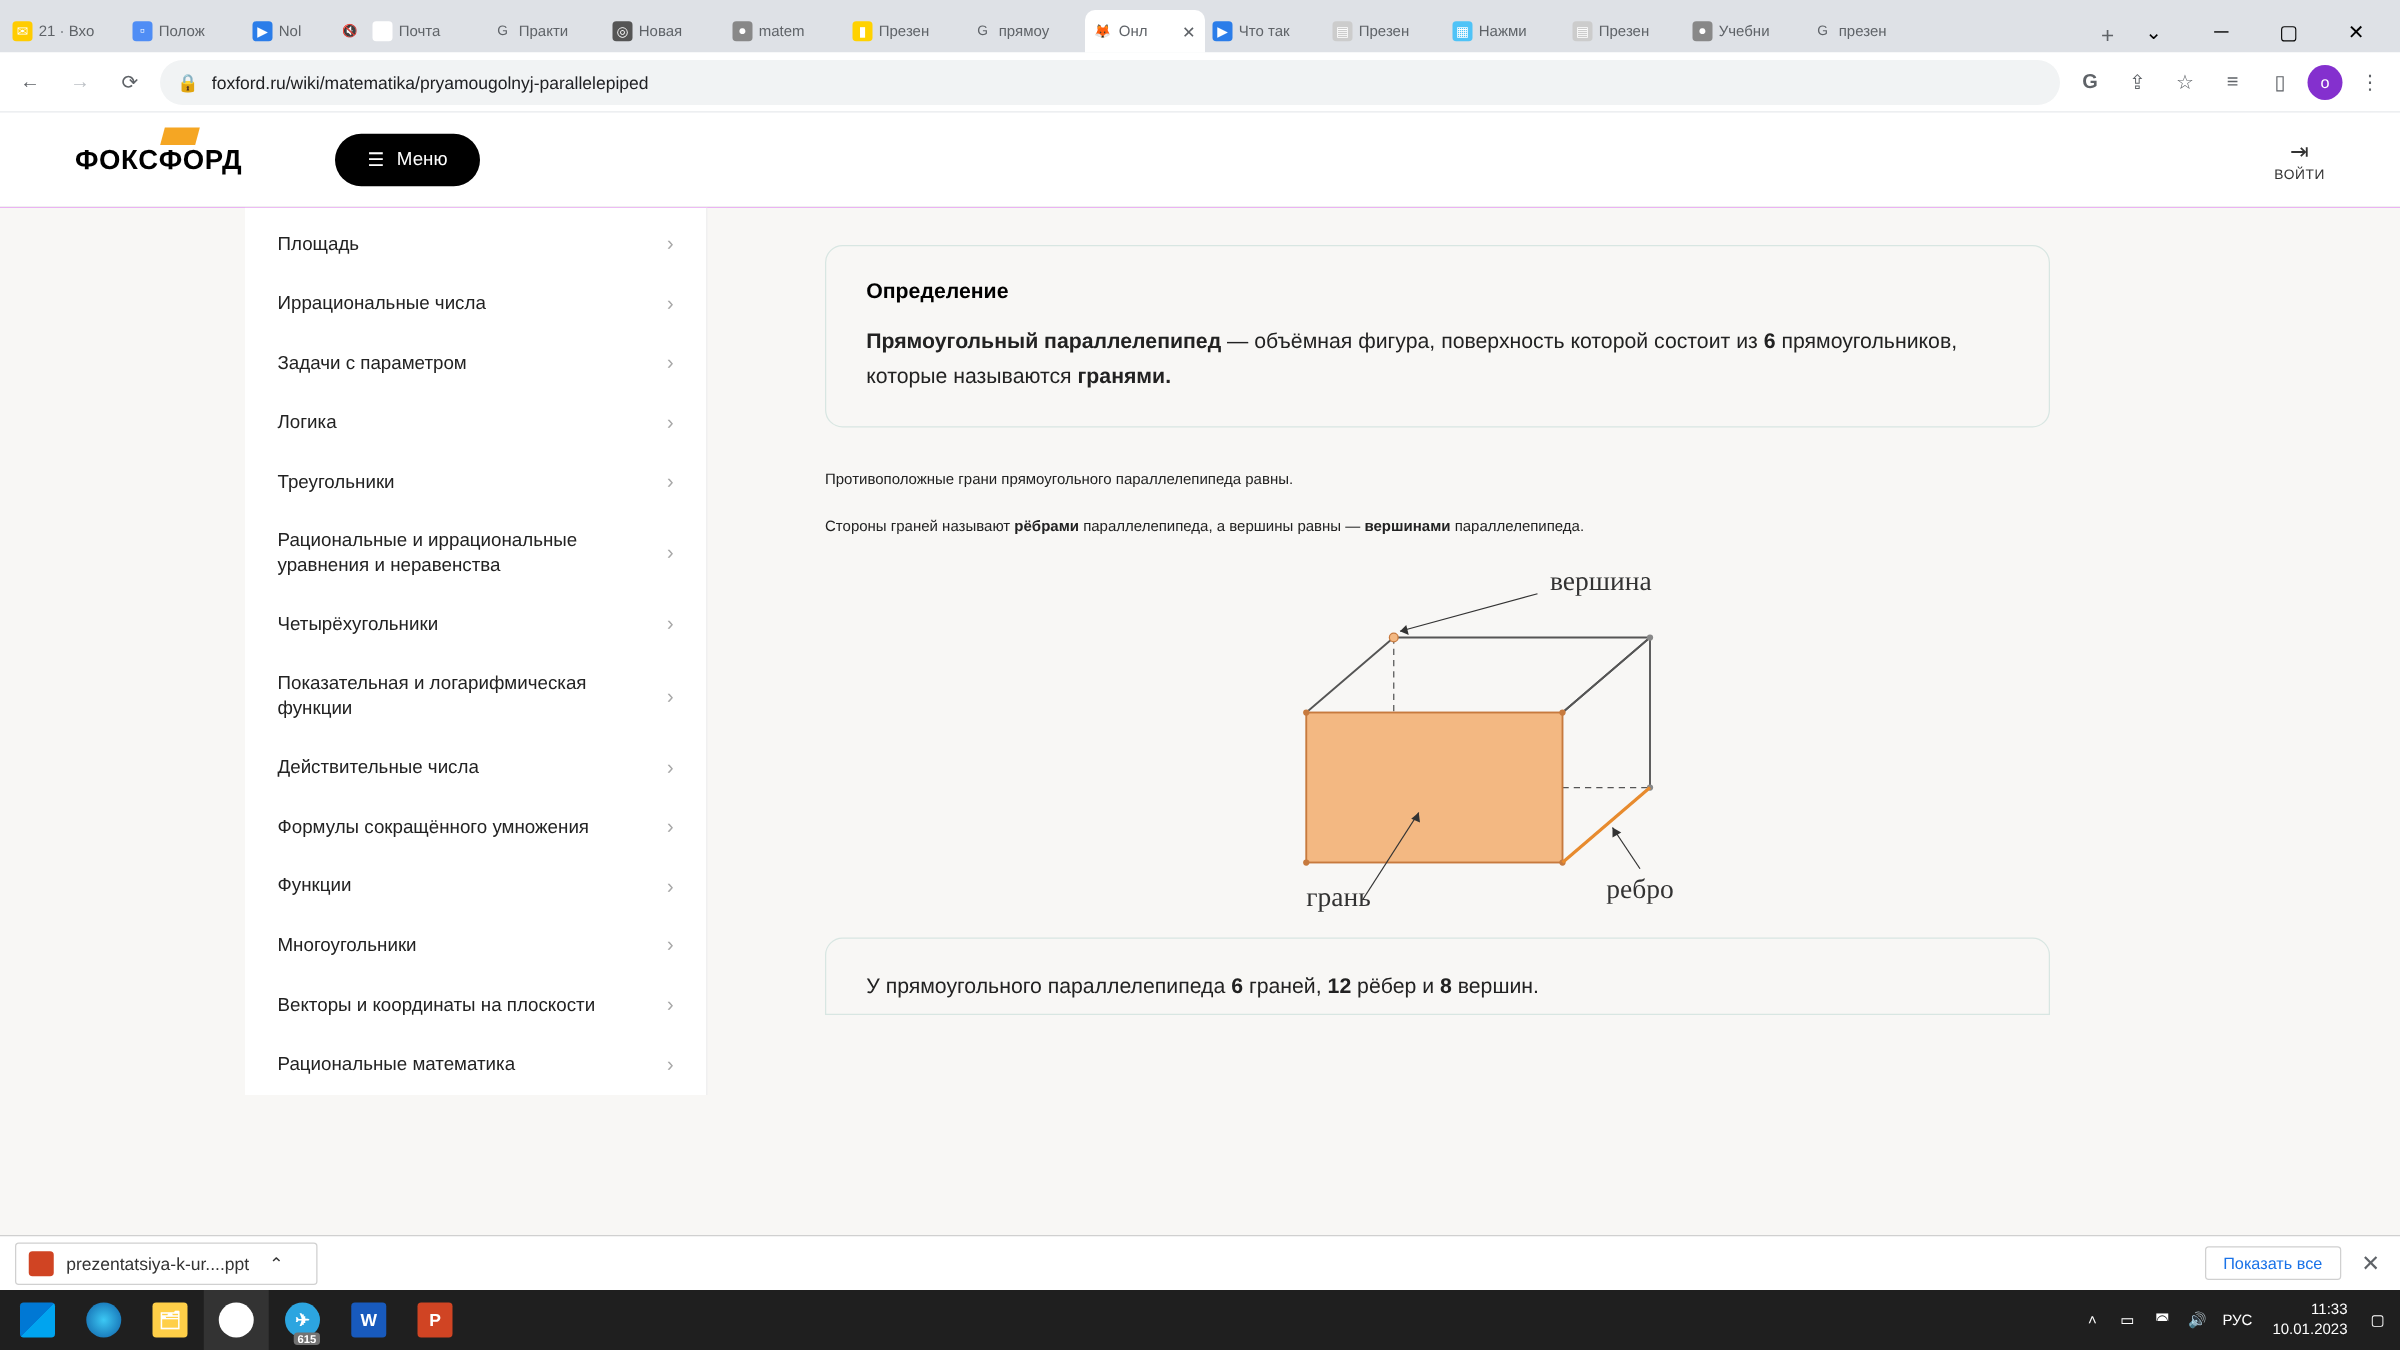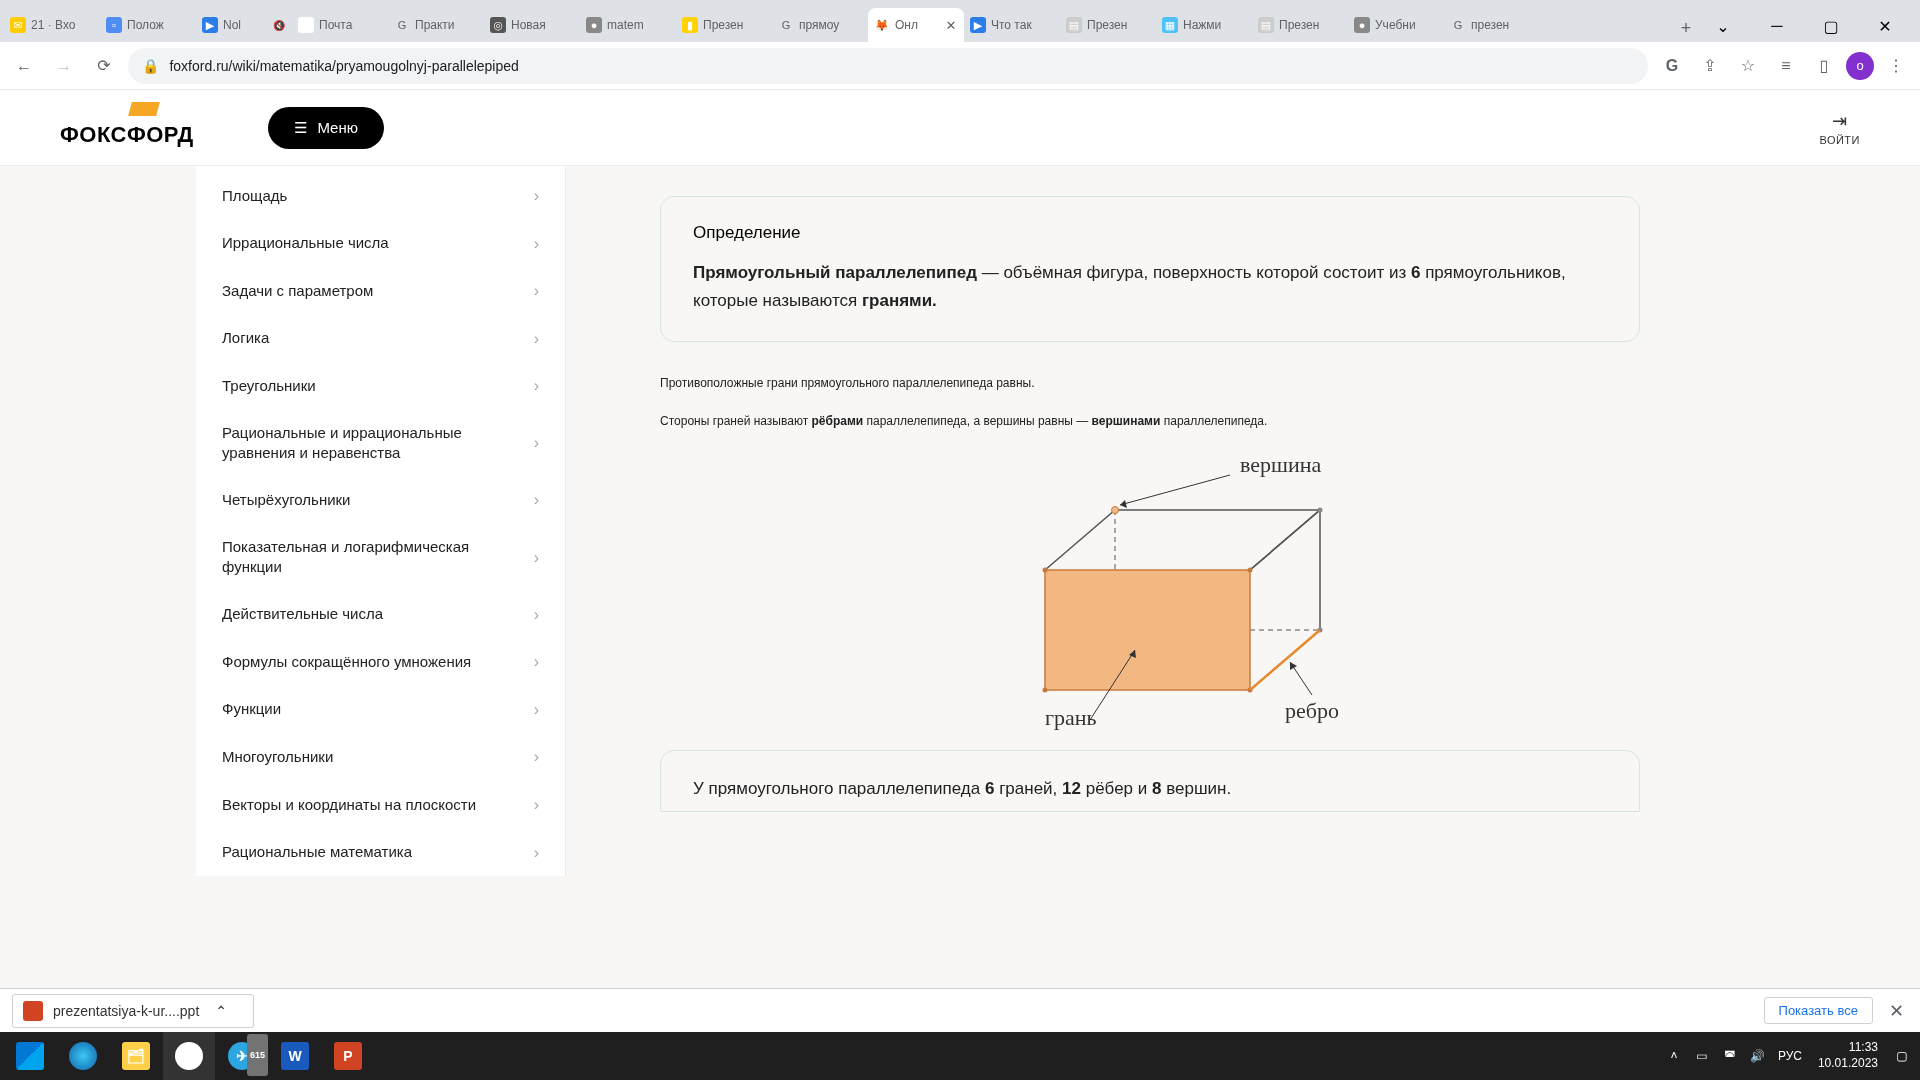--- a/index.html
+++ b/index.html
@@ -20,37 +20,37 @@
 
 .addr-bar { height: 48px; background: #fff; display: flex; align-items: center; padding: 0 8px; gap: 8px; border-bottom: 1px solid #e8eaed; }
 .nav-btn { width: 32px; height: 32px; display: flex; align-items: center; justify-content: center; color: #5f6368; border-radius: 50%; }
 .url-box { flex: 1; height: 36px; background: #f1f3f4; border-radius: 18px; display: flex; align-items: center; padding: 0 14px; gap: 10px; font-size: 14px; color: #202124; }
 .lock { color: #5f6368; }
 .chrome-icons { display: flex; align-items: center; gap: 6px; }
 .avatar-circle { width: 28px; height: 28px; border-radius: 50%; background: #8430ce; color: #fff; display: flex; align-items: center; justify-content: center; font-size: 13px; }
 
 
 .page-header { height: 76px; display: flex; align-items: center; padding: 0 60px; border-bottom: 1px solid #ececec; }
-.logo { width: 180px; height: 40px; display: flex; align-items: flex-end; font-weight: 900; font-size: 22px; letter-spacing: 0.5px; position: relative; }
+.logo { width: 180px; height: 40px; display: flex; align-items: center; font-weight: 900; font-size: 22px; letter-spacing: 0.5px; position: relative; }
 .logo-hat { position: absolute; top: -6px; left: 70px; width: 28px; height: 14px; background: #f5a623; transform: skewX(-15deg); }
 .menu-btn { background: #000; color: #fff; border-radius: 24px; padding: 12px 26px; display: flex; align-items: center; gap: 10px; margin-left: 28px; font-size: 15px; }
 .menu-icon { display: inline-block; }
 .login-link { margin-left: auto; display: flex; flex-direction: column; align-items: center; gap: 2px; font-size: 11px; color: #333; letter-spacing: 0.5px; }
 
 .content-wrap { position: absolute; top: 166px; left: 0; right: 0; bottom: 48px; overflow: hidden; background: #d946ef; }
 .scroll-area { position: absolute; top: 0; left: 0; right: 0; bottom: 20px; overflow: hidden; background: #f8f7f5; }
 
 .sidebar { position: absolute; left: 196px; top: 0; width: 370px; background: #fff; border-right: 1px solid #ececec; padding-top: 6px; }
 .side-item { display: flex; align-items: center; justify-content: space-between; padding: 13px 26px 13px 26px; font-size: 15px; color: #222; cursor: pointer; line-height: 1.35; }
 .side-item .lbl { max-width: 300px; }
 .chev { color: #a8a8a8; font-size: 16px; }
 
 .main-col { position: absolute; left: 620px; top: 0; width: 1060px; padding: 30px 40px; }
 .def-card { border: 1px solid #d8e6e2; border-radius: 14px; padding: 26px 32px; margin-bottom: 32px; }
-.def-title { font-weight: 400; font-size: 17px; margin-bottom: 16px; }
+.def-title { font-weight: 700; font-size: 17px; margin-bottom: 16px; }
 .def-text { font-size: 17px; line-height: 1.65; color: #222; }
 .def-text b { font-weight: 700; }
 .para { font-size: 12px; line-height: 1.65; color: #222; margin: 8px 0 18px; }
 
 .figure { width: 100%; display: flex; justify-content: center; margin: 4px 0 20px; }
 .fig-svg { width: 420px; height: 280px; }
 .fig-label { font-family: Georgia, serif; font-size: 22px; fill: #333; }
 
 .bottom-card { border: 1px solid #d8e6e2; border-radius: 14px 14px 0 0; padding: 24px 32px 8px; }
 
@@ -338,21 +338,21 @@
     <div class="tb-btn">
         <div class="tb-icon" style="background:radial-gradient(circle,#3cc8f4,#0e5fa7);border-radius:50%;"></div>
       </div>
     <div class="tb-btn">
         <div class="tb-icon" style="background:#ffcf48;">🗂</div>
       </div>
     <div class="tb-btn" style="background:#333;">
         <div class="tb-icon" style="background:#fff;border-radius:50%;">◉</div>
       </div>
     <div class="tb-btn">
-        <div class="tb-icon" style="background:#2ca5e0;border-radius:50%;color:#fff;">✈<span style="position:absolute;bottom:4px;right:0;background:#737373;font-size:9px;padding:16px 3px;border-radius:3px;">615</span></div>
+        <div class="tb-icon" style="background:#2ca5e0;border-radius:50%;color:#fff;">✈<span style="position:absolute;bottom:4px;right:12px;background:#737373;font-size:9px;padding:0 3px;border-radius:3px;">615</span></div>
       </div>
     <div class="tb-btn">
         <div class="tb-icon" style="background:#185abd;color:#fff;">W</div>
       </div>
     <div class="tb-btn">
         <div class="tb-icon" style="background:#d04423;color:#fff;">P</div>
       </div>
   </div>
   <div class="tb-right">
     <div class="tray-icon">˄</div>

